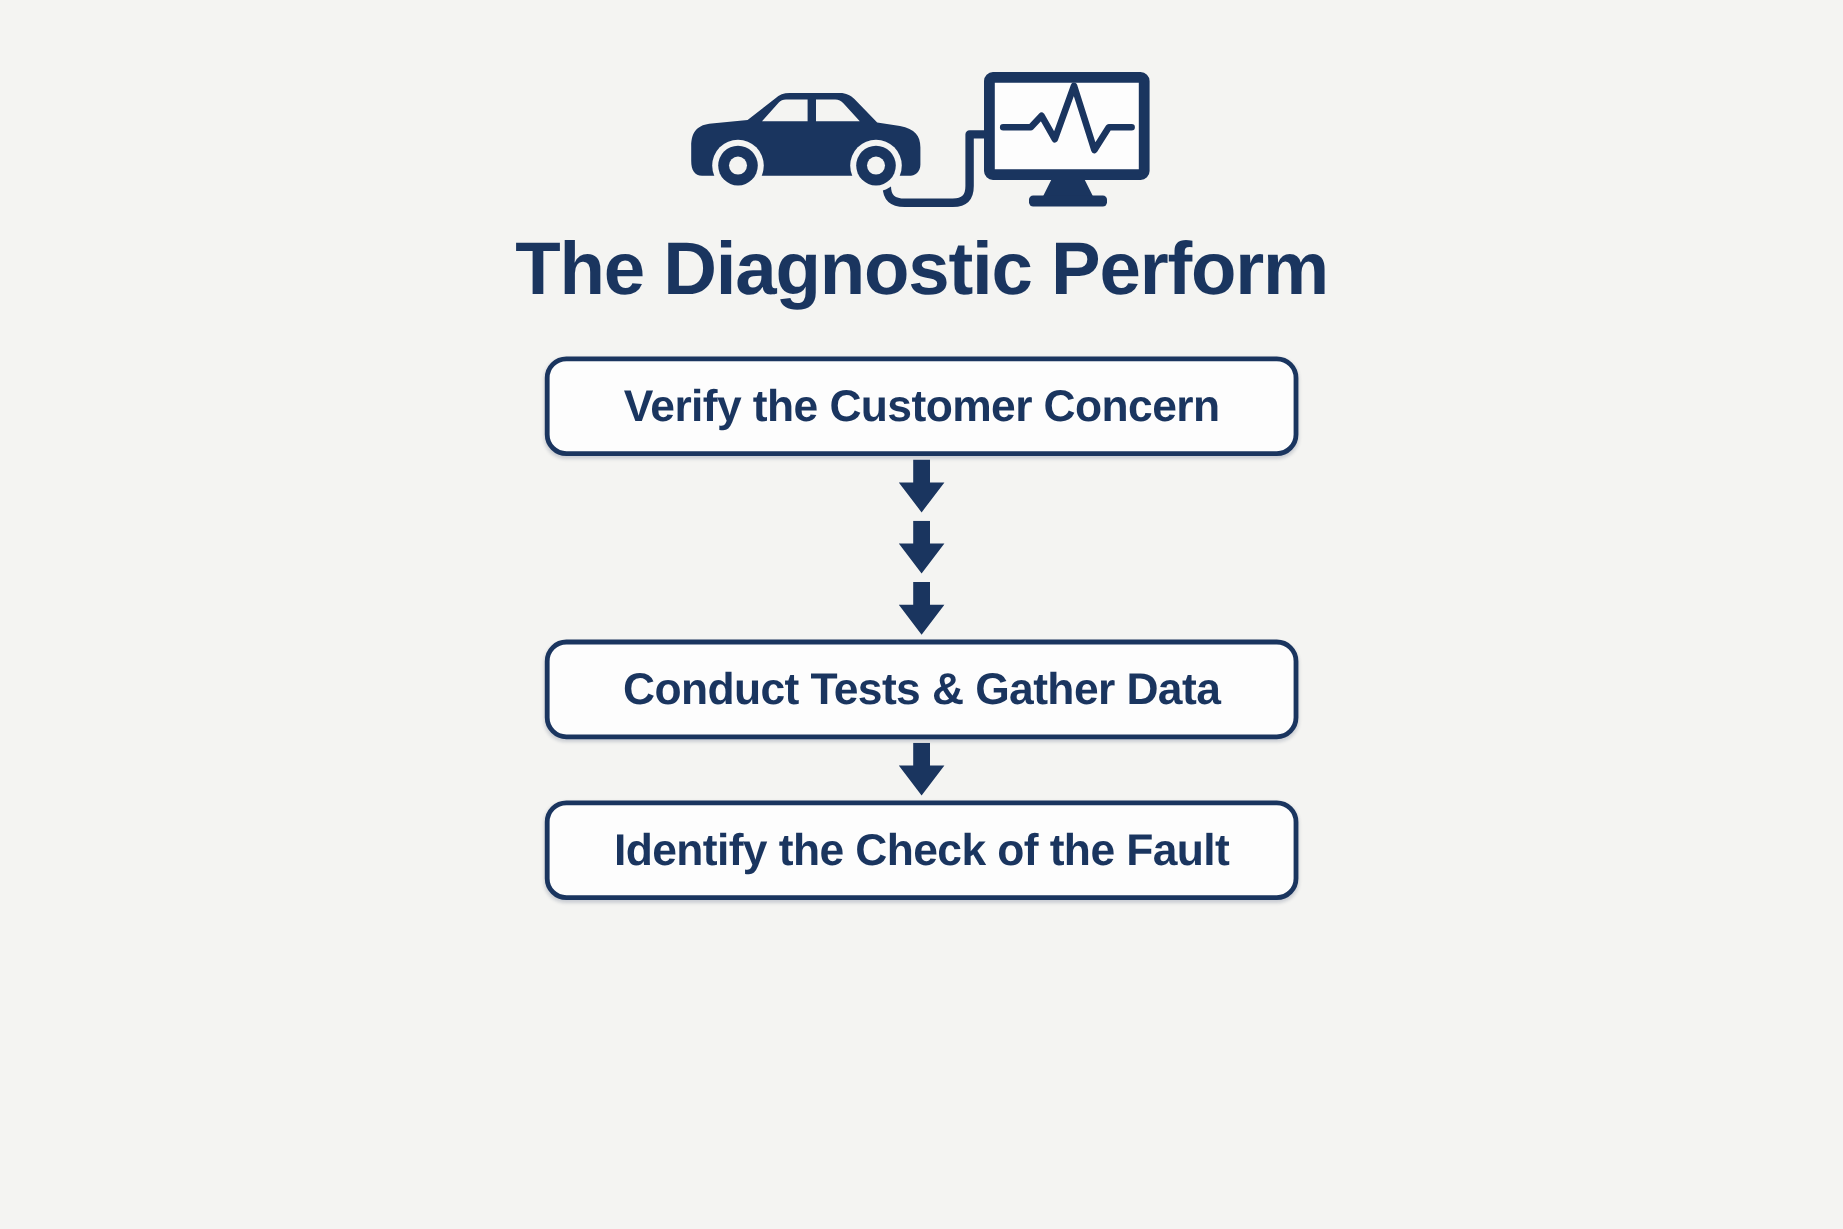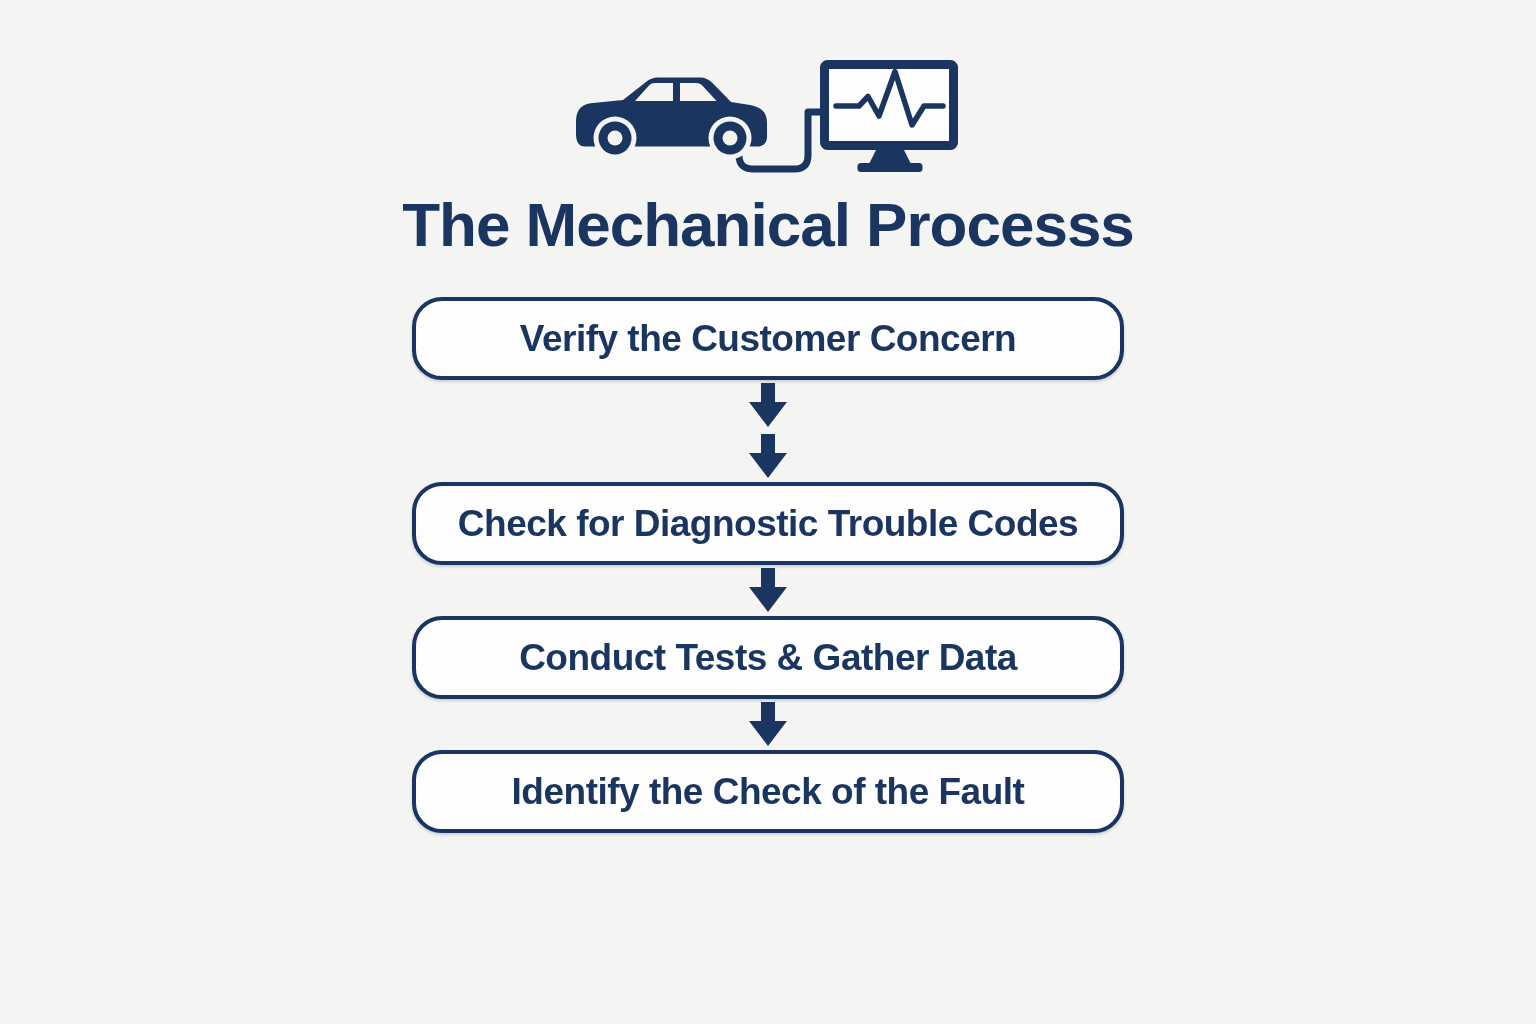--- a/index.html
+++ b/index.html
@@ -30,24 +30,24 @@
     font-weight:700;
     letter-spacing:-1px;
     line-height:1.05;
     text-align:center;
   }
   .flow{
     margin-top:40px;
     display:flex;flex-direction:column;align-items:center;
   }
   .step-box{
-    width:712px;height:83px;
+    width:628px;height:83px;
     background:var(--box-fill);
     border:4px solid var(--navy);
-    border-radius:30px;
+    border-radius:18px;
     display:flex;align-items:center;justify-content:center;
     box-shadow:0 2px 3px rgba(15,35,70,0.18);
   }
   .step-label{
     color:var(--navy);
     font-size:37px;
     font-weight:700;
     letter-spacing:-0.5px;
     white-space:nowrap;
   }
@@ -86,40 +86,37 @@
     </g>
 
     <g>
       <rect class="white-fill navy-stroke" x="251.5" y="6.5" width="129" height="81" rx="3" stroke-width="9"></rect>
       <polyline class="navy-stroke" points="263,48 286,48 295,38.5 306,58 322,13.5 339,67 351,48 370,48" fill="none" stroke-width="5.5" stroke-linecap="round" stroke-linejoin="round"></polyline>
       <path class="navy-fill" d="M303,92 L331,92 L338,106 L296,106 Z"></path>
       <rect class="navy-fill" x="284.5" y="105" width="65" height="9" rx="3.5"></rect>
     </g>
   </svg>
 
-  <h1 class="title">The Mechanical Processs</h1>
+  <h1 class="title">The Diagnostic Perform</h1>
 
   <div class="flow">
 
     <div class="step-box">
       <span class="step-label">Verify the Customer Concern</span>
     </div>
 
     <svg class="arrow" viewBox="0 0 46 45" aria-hidden="true">
       <polygon class="navy-fill" points="16,0 30,0 30,19 42,19 23,44 4,19 16,19"></polygon>
     </svg>
 
 
     <svg class="arrow" viewBox="0 0 46 45" aria-hidden="true">
       <polygon class="navy-fill" points="16,0 30,0 30,19 42,19 23,44 4,19 16,19"></polygon>
     </svg>
 
-    <div class="step-box">
-      <span class="step-label">Check for Diagnostic Trouble Codes</span>
-    </div>
 
     <svg class="arrow" viewBox="0 0 46 45" aria-hidden="true">
       <polygon class="navy-fill" points="16,0 30,0 30,19 42,19 23,44 4,19 16,19"></polygon>
     </svg>
 
     <div class="step-box">
       <span class="step-label">Conduct Tests &amp; Gather Data</span>
     </div>
 
     <svg class="arrow" viewBox="0 0 46 45" aria-hidden="true">

